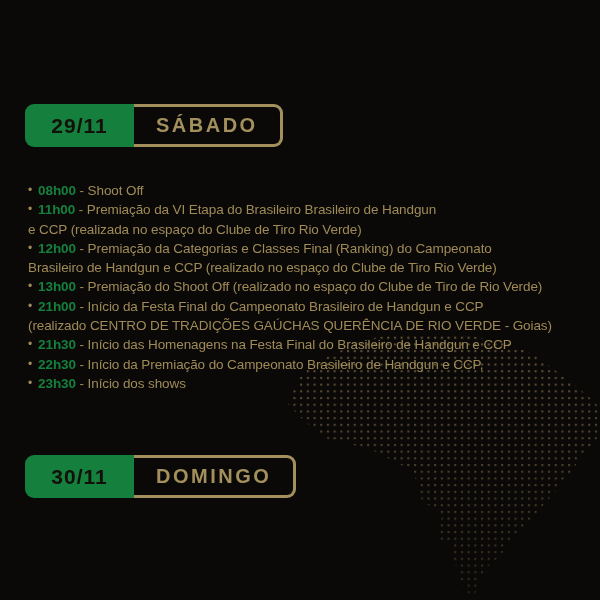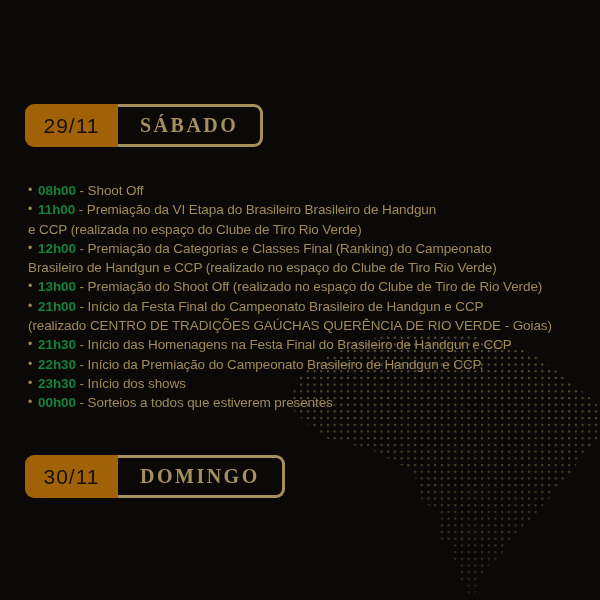--- a/index.html
+++ b/index.html
@@ -41,44 +41,43 @@
     position: absolute;
     left: 25px;
     height: 43px;
     display: flex;
     align-items: stretch;
     z-index: 2;
   }
   .badge-1 { top: 104px; }
   .badge-2 { top: 455px; }
   .badge-date {
-    background: #a16207;
+    background: #15803d;
     color: #13100a;
     border-radius: 9px 0 0 9px;
-    width: 93px;
+    width: 109px;
     display: flex;
     align-items: center;
     justify-content: center;
-    font-weight: 400;
+    font-weight: 700;
     font-size: 21px;
     letter-spacing: 1px;
   }
   .badge-weekday {
     border: 3px solid #a3905c;
     border-left: none;
     border-radius: 0 9px 9px 0;
     color: #a3905c;
     display: flex;
     align-items: center;
     justify-content: center;
     padding: 16px 22px;
     font-weight: 700;
     font-size: 20px;
     letter-spacing: 2.5px;
-    font-family: Liberation Serif, serif;
   }
   
   .events {
     position: absolute;
     left: 28px;
     right: 10px;
     z-index: 2;
     font-size: 13.5px;
     line-height: 19.3px;
     letter-spacing: -0.1px;
@@ -188,23 +187,20 @@
       </div>
       <div class="event">
         <div class="event-line"><span class="bullet">•</span><span class="time">21h30</span><span> - Início das Homenagens na Festa Final do Brasileiro de Handgun e CCP</span></div>
       </div>
       <div class="event">
         <div class="event-line"><span class="bullet">•</span><span class="time">22h30</span><span> - Início da Premiação do Campeonato Brasileiro de Handgun e CCP,</span></div>
       </div>
       <div class="event">
         <div class="event-line"><span class="bullet">•</span><span class="time">23h30</span><span> - Início dos shows</span></div>
       </div>
-      <div class="event">
-        <div class="event-line"><span class="bullet">•</span><span class="time">00h00</span><span> - Sorteios a todos que estiverem presentes</span></div>
-      </div>
     </div>
 
   <div class="day-badge badge-2">
     <div class="badge-date">30/11</div>
     <div class="badge-weekday">DOMINGO</div>
   </div>
 
 
 </div>
 

